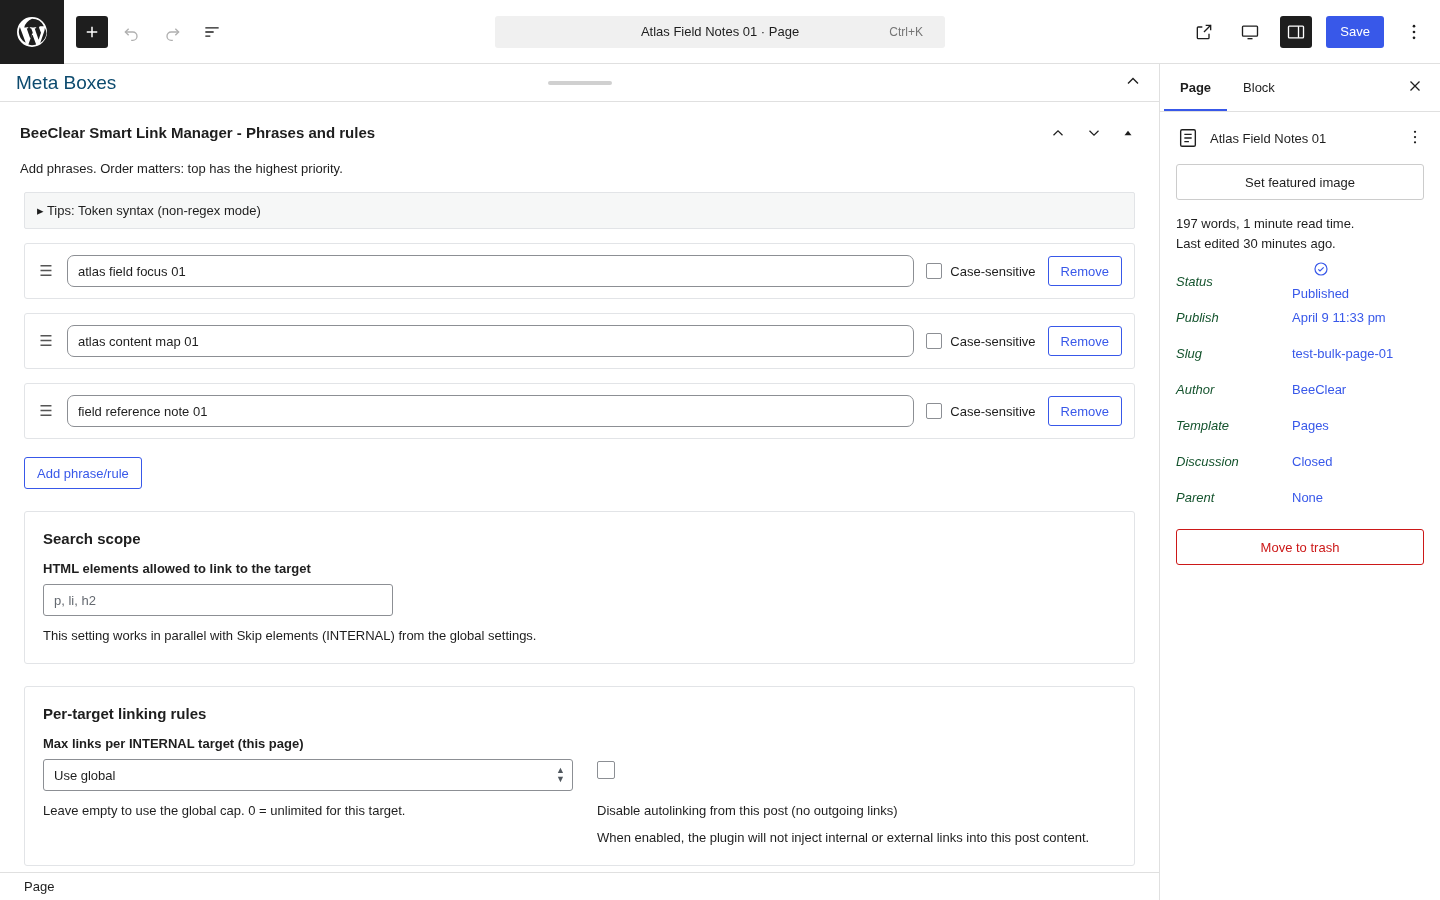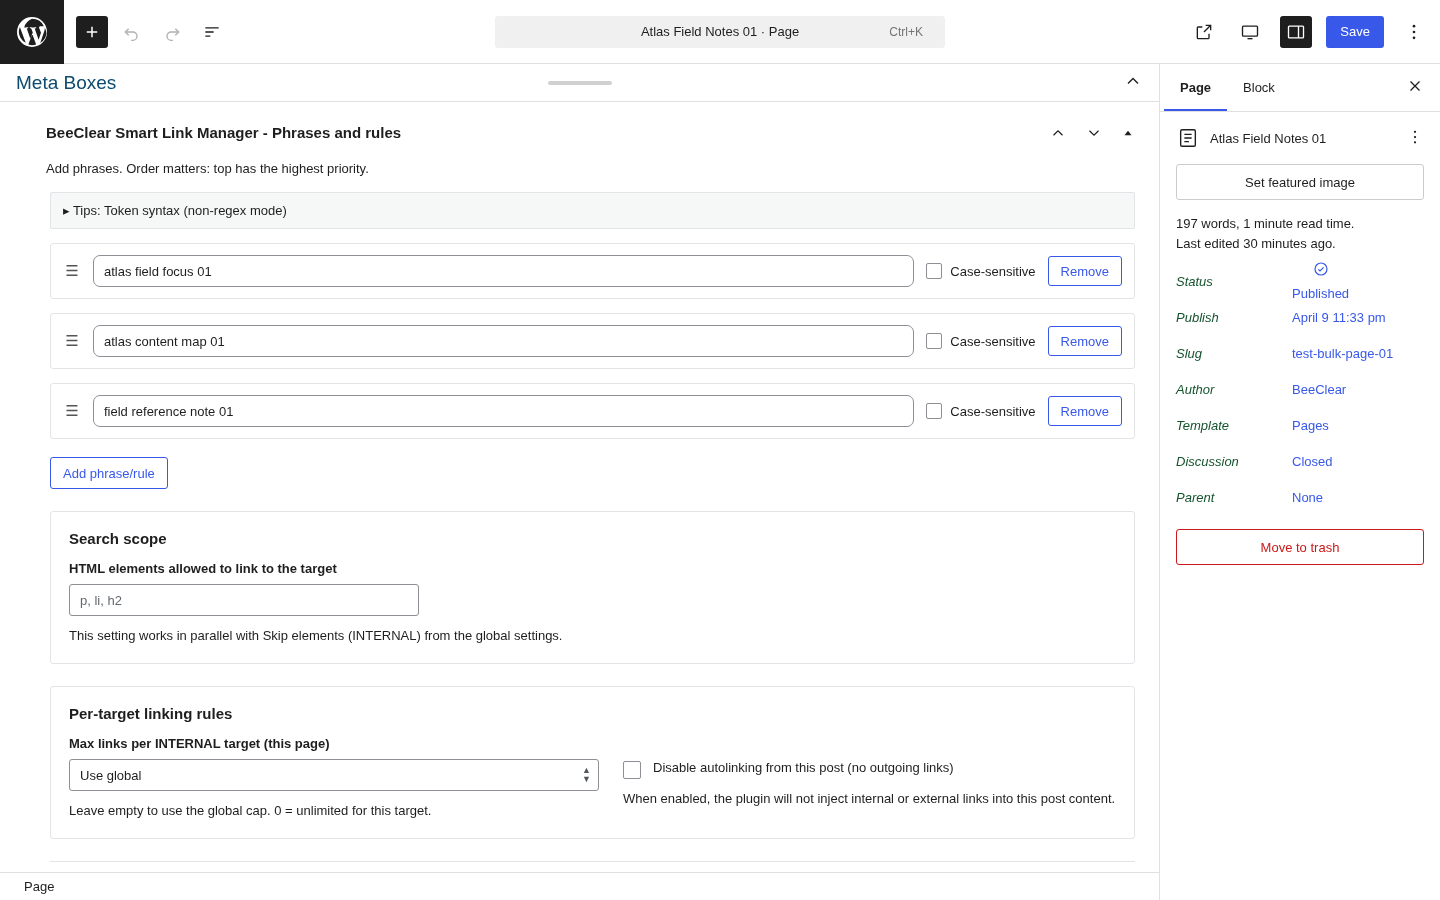--- a/index.html
+++ b/index.html
@@ -121,21 +121,20 @@
     width: 64px; height: 4px;
     border-radius: 2px;
     background: #d0d0d0;
   }
   .chev-right { margin-left: auto; color: #1e1e1e; }
 
   .scroll-area {
     flex: 1;
     overflow: hidden;
     padding: 0 0 0 0;
-    margin-left: 26px;
   }
   .panel-title-row {
     display: flex;
     align-items: flex-start;
     padding: 22px 24px 0 20px;
   }
   .panel-title {
     font-size: 15px;
     font-weight: bold;
     color: #1e1e1e;
@@ -280,21 +279,21 @@
   .spinner-ico {
     position: absolute;
     right: 8px; top: 50%;
     transform: translateY(-50%);
     font-size: 9px;
     line-height: 9px;
     color: #50575e;
     text-align: center;
     pointer-events: none;
   }
-  .cb-row { display: flex; align-items: flex-start; gap: 12px; }
+  .cb-row { display: flex; align-items: flex-start; gap: 24px; flex-direction: column; }
   .cb-lg {
     width: 18px; height: 18px;
     border: 1px solid #8c8f94;
     border-radius: 2px;
     background: #fff;
     flex: 0 0 18px;
     margin-top: 1px;
   }
   .cb-text { font-size: 13px; }
   .cb-note { margin-top: 12px; font-size: 13px; }

